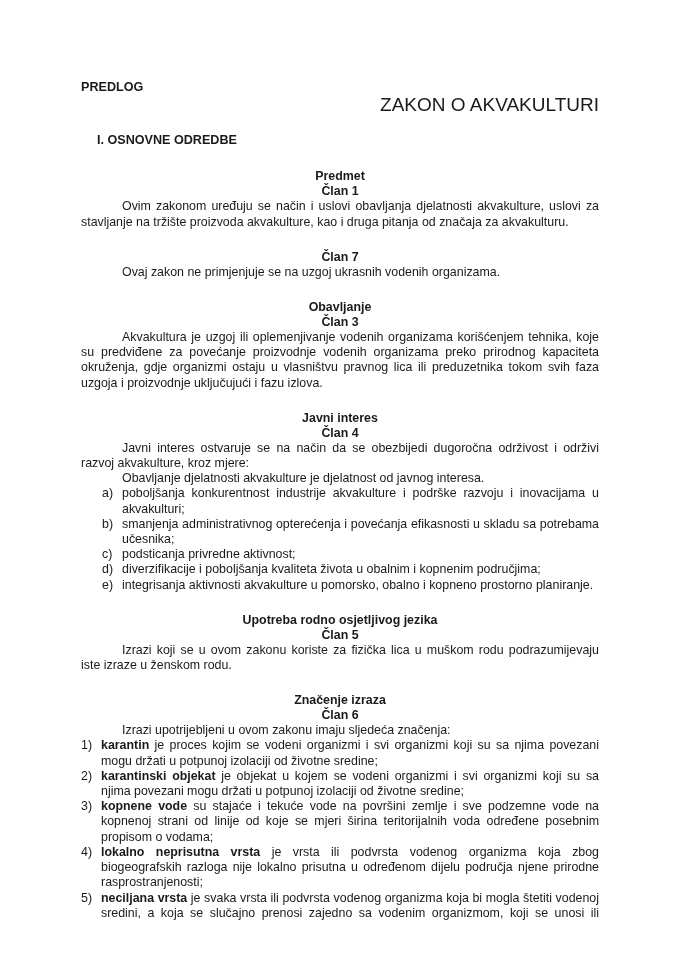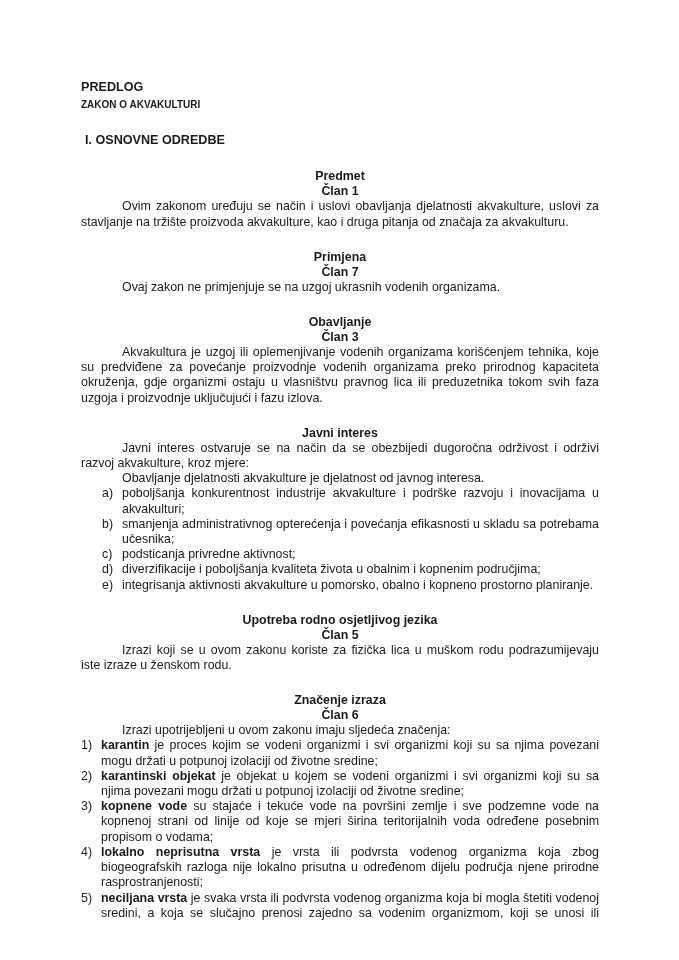--- a/index.html
+++ b/index.html
@@ -23,29 +23,29 @@
       top: 80px;
       width: 518px;
     }
     .predlog {
       font-weight: bold;
       font-size: 12.6px;
       margin: 0;
       height: 15px;
     }
     .law-title {
-      text-align: left;
-      font-weight: bold;
-      font-size: 10px;
+      text-align: right;
+      font-weight: normal;
+      font-size: 19px;
       margin: 2px 0 0 0;
     }
     .part-title {
       font-weight: bold;
       font-size: 12.6px;
-      margin: 21px 0 0 4px;
+      margin: 21px 0 0 16px;
     }
     .article {
       margin-top: 20px;
     }
     .article.first {
       margin-top: 21px;
     }
     .art-heading {
       text-align: center;
       font-weight: bold;
@@ -101,33 +101,33 @@
   <p class="law-title">ZAKON O AKVAKULTURI</p>
   <p class="part-title">I. OSNOVNE ODREDBE</p>
 
   <section class="article first">
     <p class="art-heading">Predmet</p>
     <p class="art-heading">Član 1</p>
     <p class="para last-line-left">Ovim zakonom uređuju se način i uslovi obavljanja djelatnosti akvakulture, uslovi za stavljanje na tržište proizvoda akvakulture, kao i druga pitanja od značaja za akvakulturu.</p>
   </section>
 
   <section class="article">
-    <p class="art-heading">Primjena</p>
     <p class="art-heading">Član 7</p>
     <p class="para last-line-left">Ovaj zakon ne primjenjuje se na uzgoj ukrasnih vodenih organizama.</p>
   </section>
 
   <section class="article">
     <p class="art-heading">Obavljanje</p>
     <p class="art-heading">Član 3</p>
     <p class="para last-line-left">Akvakultura je uzgoj ili oplemenjivanje vodenih organizama korišćenjem tehnika, koje su predviđene za povećanje proizvodnje vodenih organizama preko prirodnog kapaciteta okruženja, gdje organizmi ostaju u vlasništvu pravnog lica ili preduzetnika tokom svih faza uzgoja i proizvodnje uključujući i fazu izlova.</p>
   </section>
 
   <section class="article">
     <p class="art-heading">Javni interes</p>
+    <p class="art-heading">Član 4</p>
     <p class="para last-line-left">Javni interes ostvaruje se na način da se obezbijedi dugoročna održivost i održivi razvoj akvakulture, kroz mjere:</p>
     <p class="para last-line-left">Obavljanje djelatnosti akvakulture je djelatnost od javnog interesa.</p>
     <ul class="alpha-list">
       <li>
         <span class="marker">a)</span>
         <span>poboljšanja konkurentnost industrije akvakulture i podrške razvoju i inovacijama u akvakulturi;</span>
       </li>
       <li>
         <span class="marker">b)</span>
         <span>smanjenja administrativnog opterećenja i povećanja efikasnosti u skladu sa potrebama učesnika;</span>

